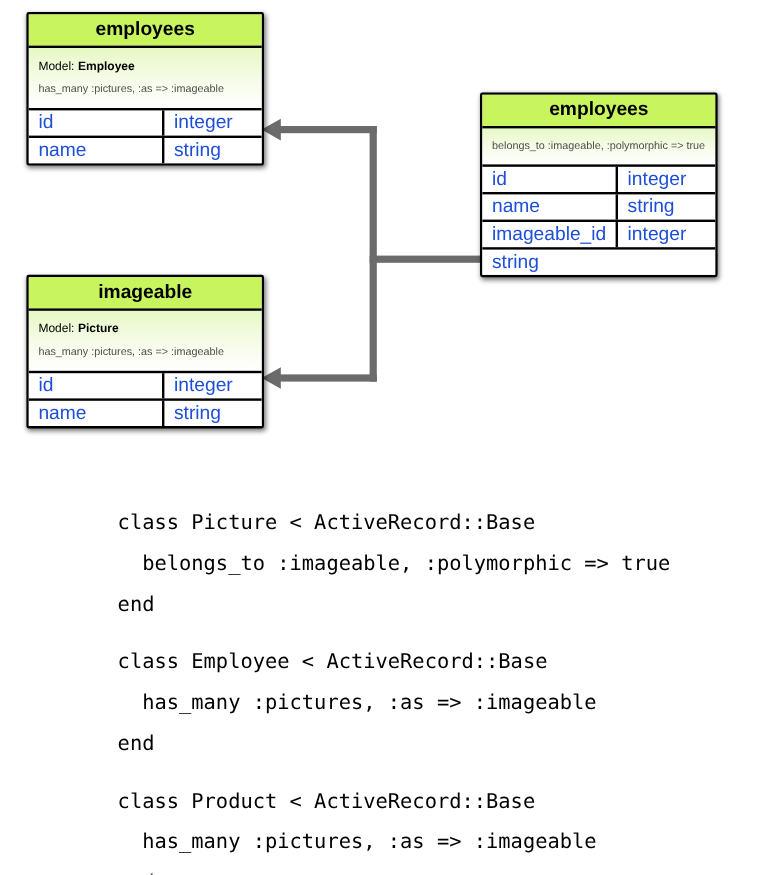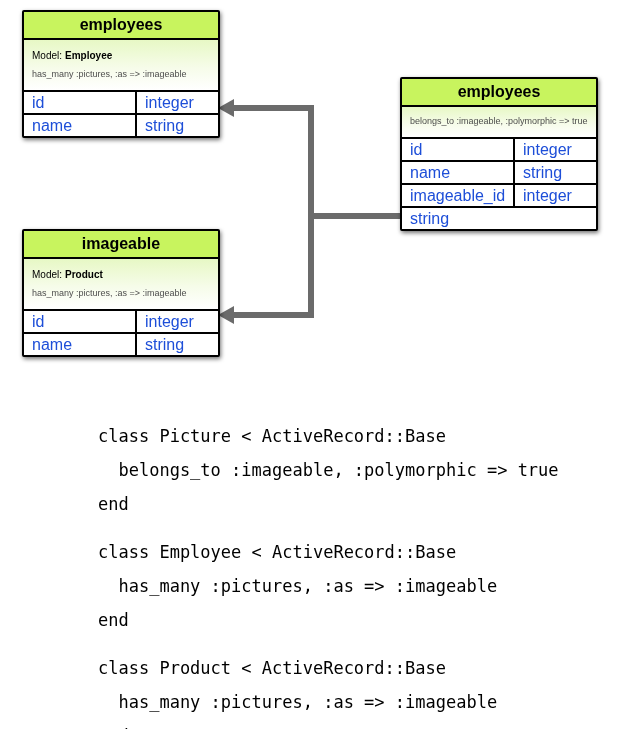--- a/index.html
+++ b/index.html
@@ -154,21 +154,21 @@
       <div class="cell-type">integer</div>
     </div>
     <div class="tbl-row">
       <div class="cell-type">string</div>
     </div>
   </div>
 
   <div class="db-table" id="tbl-products">
     <div class="tbl-header">imageable</div>
     <div class="tbl-model">
-      <div class="model-line"><span>Model:</span><b>Product</b></div>
+      <div class="model-line"><span>Model:</span><b>Picture</b></div>
       <div class="assoc-line">has_many :pictures, :as =&gt; :imageable</div>
     </div>
     <div class="tbl-row">
       <div class="cell-name">id</div>
       <div class="cell-type">integer</div>
     </div>
     <div class="tbl-row">
       <div class="cell-name">name</div>
       <div class="cell-type">string</div>
     </div>

